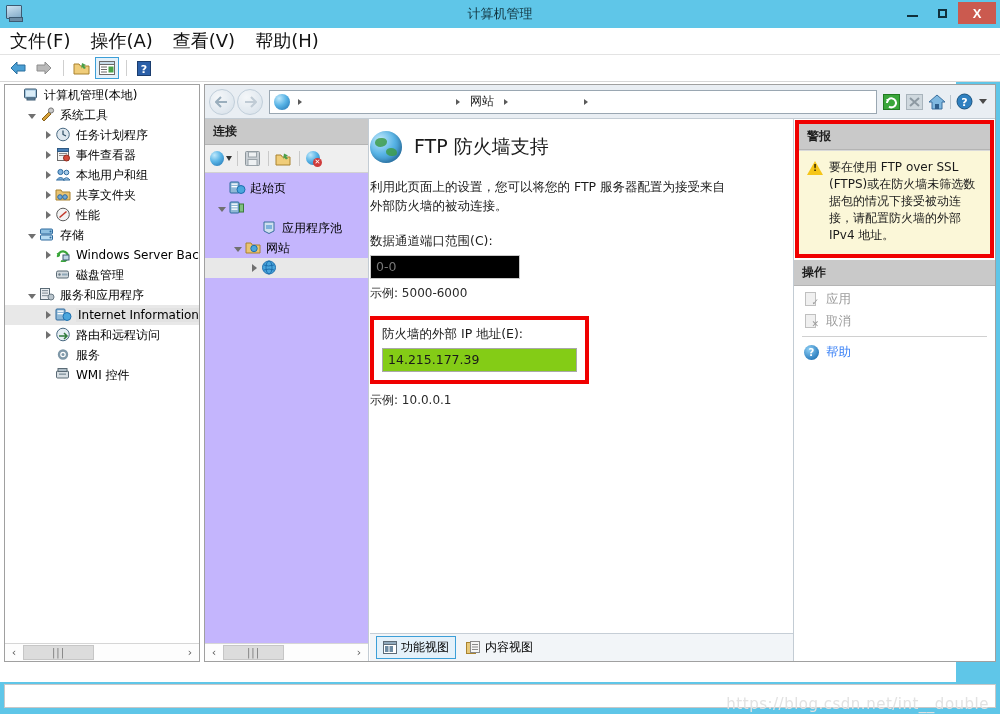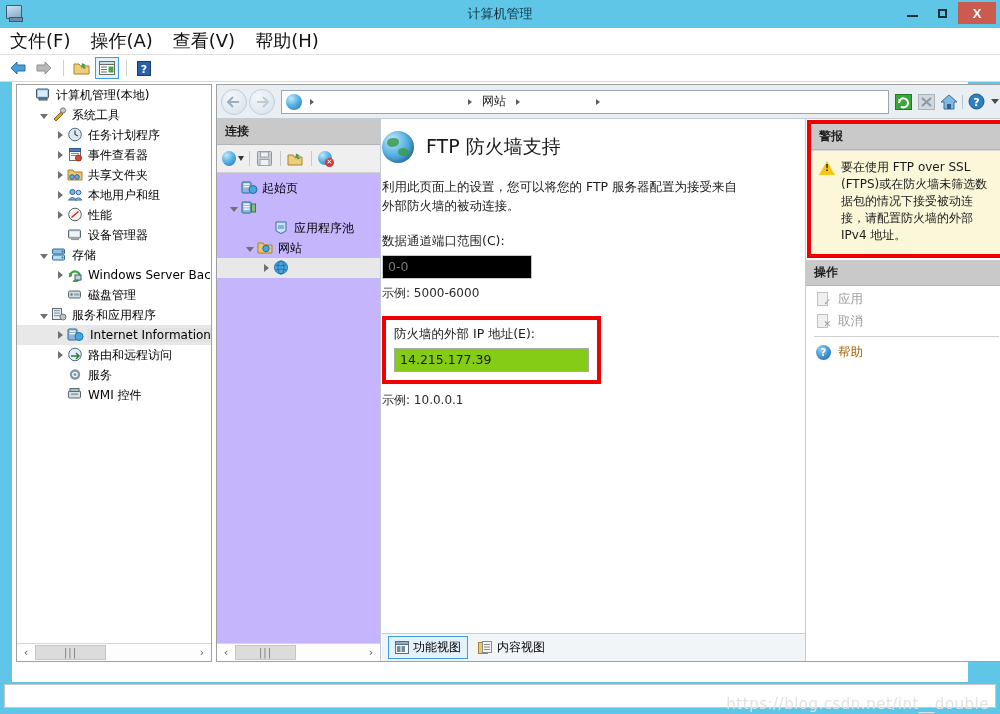--- a/index.html
+++ b/index.html
@@ -69,21 +69,21 @@
   }
   .tb-btn {
     width: 24px; height: 22px; display: flex; align-items: center; justify-content: center;
     margin-right: 2px; cursor: pointer;
   }
   .tb-sep { width: 1px; height: 16px; background: #cfcfcf; margin: 0 5px; }
   .tb-btn.selected { border: 1px solid #3c9fd8; background: #e4f1fa; }
 
   
   .body {
-    position: absolute; left: 12px; top: 82px; width: 956px; height: 600px;
+    position: absolute; left: 0; top: 82px; width: 956px; height: 600px;
     background: #ffffff;
   }
 
   
   .mmc-tree {
     position: absolute; left: 4px; top: 2px; width: 196px; height: 578px;
     background: #fff; border: 1px solid #a0a0a0;
     overflow: hidden;
   }
   .tree-scroll { position: absolute; left:0; top:0; right:0; bottom: 18px; overflow: hidden; }
@@ -237,21 +237,21 @@
     content: "!"; position: absolute; left: -2px; top: 3px; width: 4px;
     font-size: 9px; font-weight: bold; color: #3a2b00; line-height: 9px;
   }
   .alert-text { font-size: 12px; line-height: 17px; color: #1a1a1a; }
   .act-list { padding-top: 2px; }
   .act-item {
     display: flex; align-items: center; gap: 7px; height: 22px; padding-left: 10px;
     font-size: 12.5px; cursor: pointer;
   }
   .act-item.disabled { color: #9a9a9a; cursor: default; }
-  .act-item a { color: #a16207; text-decoration: none; }
+  .act-item a { color: #3b82f6; text-decoration: none; }
   .act-sep { height: 1px; background: #d0d0d0; margin: 4px 8px; }
 
   
   .doc-ico { width: 15px; height: 15px; position: relative; flex: 0 0 15px; }
   .doc-ico .sheet {
     position: absolute; left: 1px; top: 0; width: 11px; height: 14px;
     background: #f3f3f3; border: 1px solid #9b9b9b;
   }
   .doc-ico.dim .sheet { background: #f0f0f0; border-color: #c0c0c0; }
   .doc-ico .mark { position: absolute; right: 0; bottom: 0; font-size: 9px; color: #9a9a9a; line-height: 9px;}
@@ -386,56 +386,47 @@
                 <rect x="4" y="8" width="8" height="1" fill="#8a8a8a"></rect>
                 <circle cx="11.5" cy="11" r="3" fill="#d64b3a" stroke="#912f22"></circle>
               </svg></span>
             <span>事件查看器</span>
           </div>
           <div class="tnode" style="padding-left: 36px;">
             <span class="twist">
               <span class="tri-closed"></span>
             </span>
             <span class="tico"><svg width="17" height="15" viewBox="0 0 17 15">
-                <path d="M1 3 h5 l1.3 2 H15 v8 H1 Z" fill="#e9c473" stroke="#a9822e"></path>
-                <circle cx="5" cy="10" r="2.3" fill="#6fa8d6" stroke="#2f6a9e"></circle>
-                <circle cx="10" cy="10" r="2.3" fill="#6fa8d6" stroke="#2f6a9e"></circle>
-              </svg></span>
-            <span>共享文件夹</span>
-          </div>
-          <div class="tnode" style="padding-left: 36px;">
-            <span class="twist">
-              <span class="tri-closed"></span>
-            </span>
-            <span class="tico"><svg width="17" height="15" viewBox="0 0 17 15">
                 <circle cx="5.5" cy="5" r="2.6" fill="#7fb2dd" stroke="#2f6a9e"></circle>
                 <path d="M1.5 13 q4 -5 8 0 z" fill="#7fb2dd" stroke="#2f6a9e"></path>
                 <circle cx="11.5" cy="5.5" r="2.3" fill="#a9cdea" stroke="#2f6a9e"></circle>
                 <path d="M8 13 q3.5 -4.5 7 0 z" fill="#a9cdea" stroke="#2f6a9e"></path>
               </svg></span>
             <span>本地用户和组</span>
           </div>
           <div class="tnode" style="padding-left: 36px;">
             <span class="twist">
               <span class="tri-closed"></span>
             </span>
             <span class="tico"><svg width="17" height="15" viewBox="0 0 17 15">
+                <path d="M1 3 h5 l1.3 2 H15 v8 H1 Z" fill="#e9c473" stroke="#a9822e"></path>
+                <circle cx="5" cy="10" r="2.3" fill="#6fa8d6" stroke="#2f6a9e"></circle>
+                <circle cx="10" cy="10" r="2.3" fill="#6fa8d6" stroke="#2f6a9e"></circle>
+              </svg></span>
+            <span>共享文件夹</span>
+          </div>
+          <div class="tnode" style="padding-left: 36px;">
+            <span class="twist">
+              <span class="tri-closed"></span>
+            </span>
+            <span class="tico"><svg width="17" height="15" viewBox="0 0 17 15">
                 <circle cx="8" cy="7.5" r="6.3" fill="#f3f3f3" stroke="#5c5c5c"></circle>
                 <path d="M4.5 10.5 L11.5 4.5" stroke="#c2392b" stroke-width="1.6"></path>
               </svg></span>
             <span>性能</span>
-          </div>
-          <div class="tnode" style="padding-left: 36px;">
-            <span class="twist"></span>
-            <span class="tico"><svg width="17" height="15" viewBox="0 0 17 15">
-                <rect x="1.5" y="3" width="12" height="8" rx="1" fill="#cfd8de" stroke="#5a6a75"></rect>
-                <rect x="3" y="4.5" width="9" height="5" fill="#eef4f8"></rect>
-                <rect x="4" y="11.5" width="8" height="1.6" fill="#8d99a2"></rect>
-              </svg></span>
-            <span>设备管理器</span>
           </div>
           <div class="tnode" style="padding-left: 20px;">
             <span class="twist">
               <span class="tri-open"></span>
             </span>
             <span class="tico"><svg width="17" height="15" viewBox="0 0 17 15">
                 <rect x="1.5" y="2" width="12" height="5" rx="1" fill="#8fc0e0" stroke="#2f6a9e"></rect>
                 <rect x="1.5" y="8" width="12" height="5" rx="1" fill="#b8dcf2" stroke="#2f6a9e"></rect>
                 <circle cx="11.5" cy="4.5" r="1" fill="#2f6a9e"></circle>
                 <circle cx="11.5" cy="10.5" r="1" fill="#2f6a9e"></circle>

